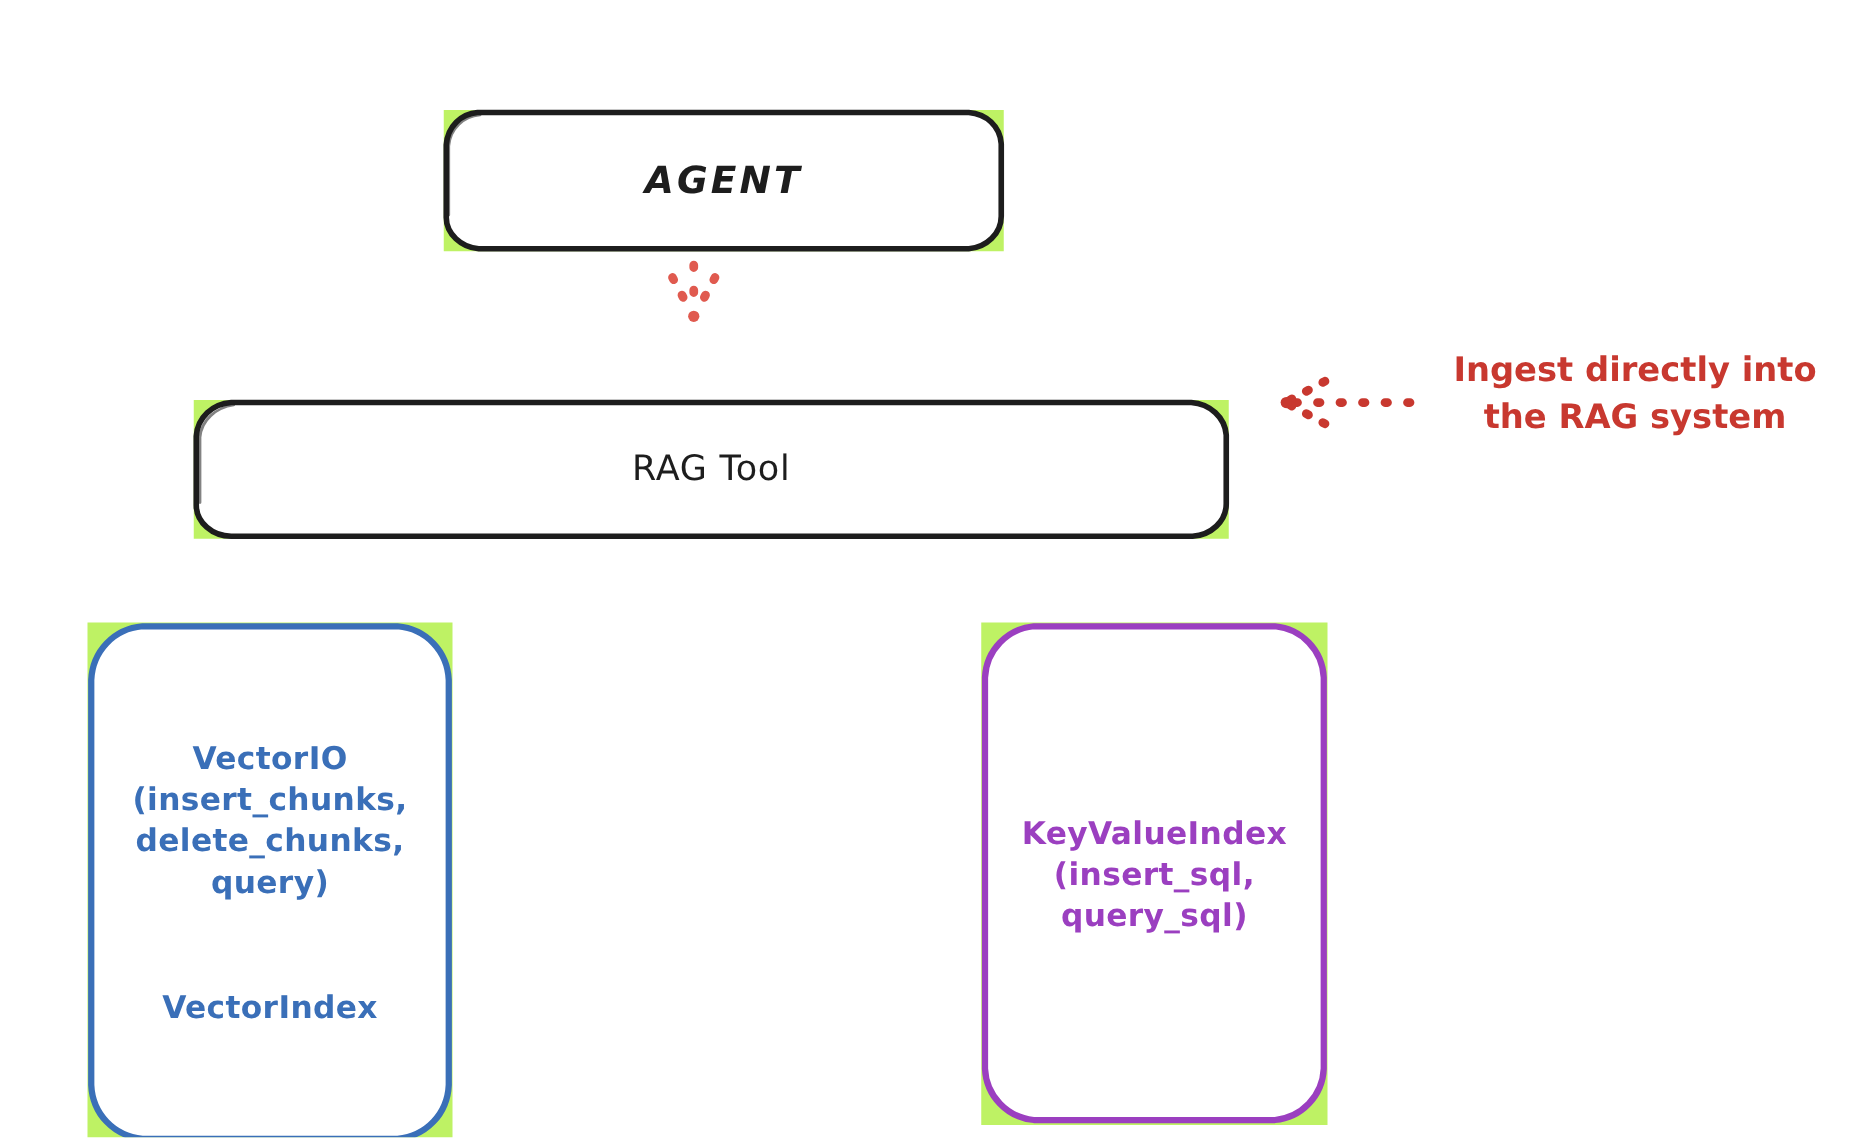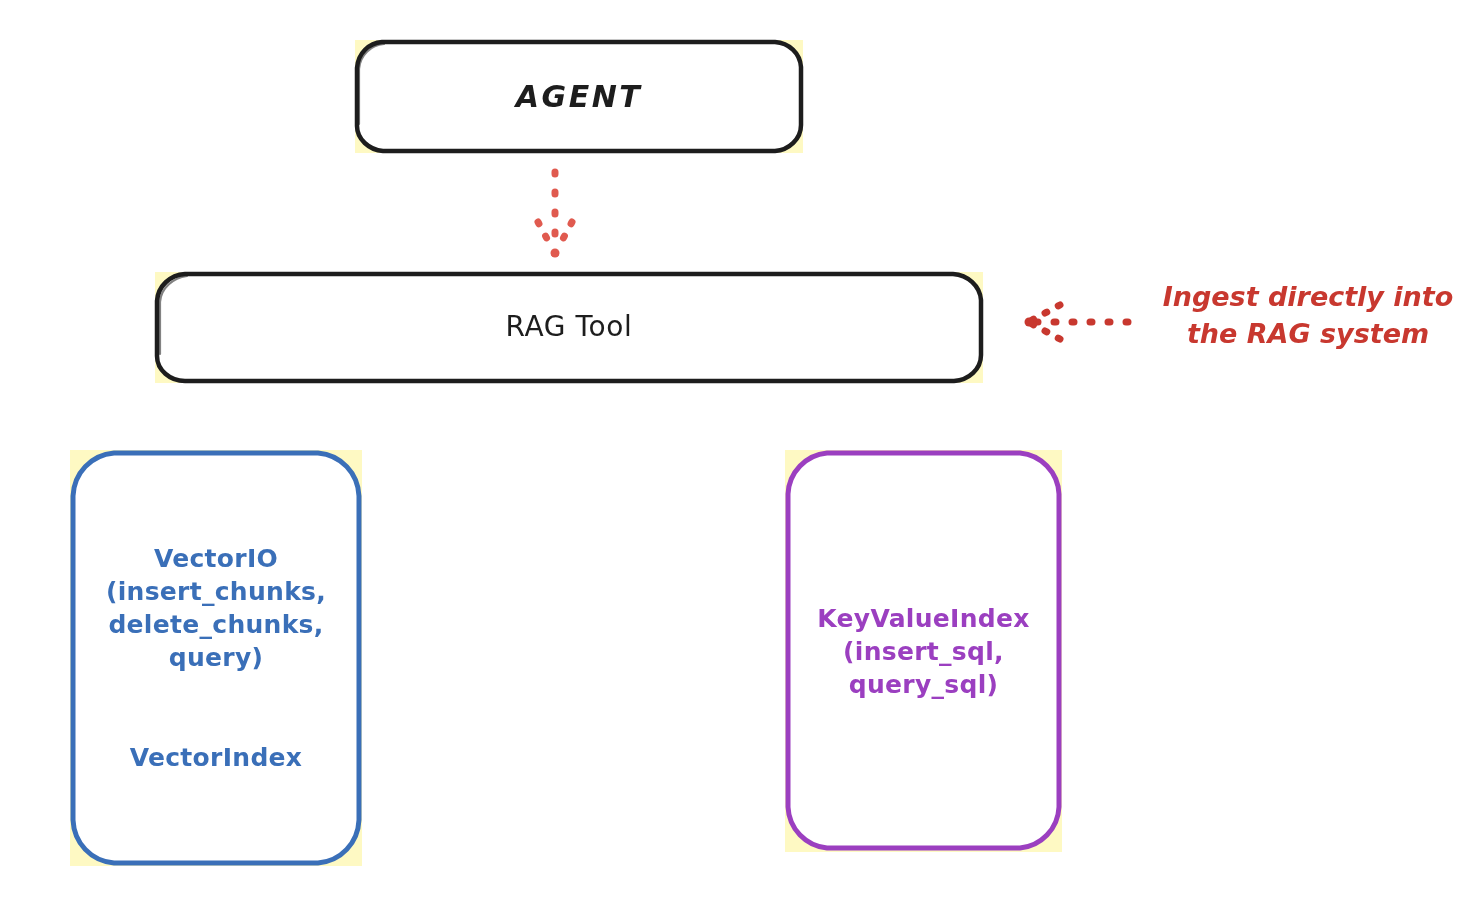--- a/index.html
+++ b/index.html
@@ -20,21 +20,22 @@
 
   
   .node {
     position: absolute;
     box-sizing: border-box;
     display: flex;
     flex-direction: column;
     align-items: center;
     justify-content: center;
     text-align: center;
-    background: #fef9c3;
+    background: #bef264;
+    margin-top: 48px;
   }
   .node .node-svg {
     position: absolute;
     inset: 0;
     width: 100%;
     height: 100%;
     overflow: visible;
     pointer-events: none;
   }
   .node .node-text {
@@ -122,21 +123,20 @@
   
   #ingest-annotation {
     position: absolute;
     left: 1143px;
     top: 278px;
     width: 330px;
     text-align: center;
     font-family: "DejaVu Sans", sans-serif;
     font-size: 27px;
     font-weight: 600;
-    font-style: italic;
     line-height: 1.38;
     color: #c8382f;
     white-space: pre-line;
   }
 </style>
 </head>
 <body>
 
 <div id="canvas">
 

